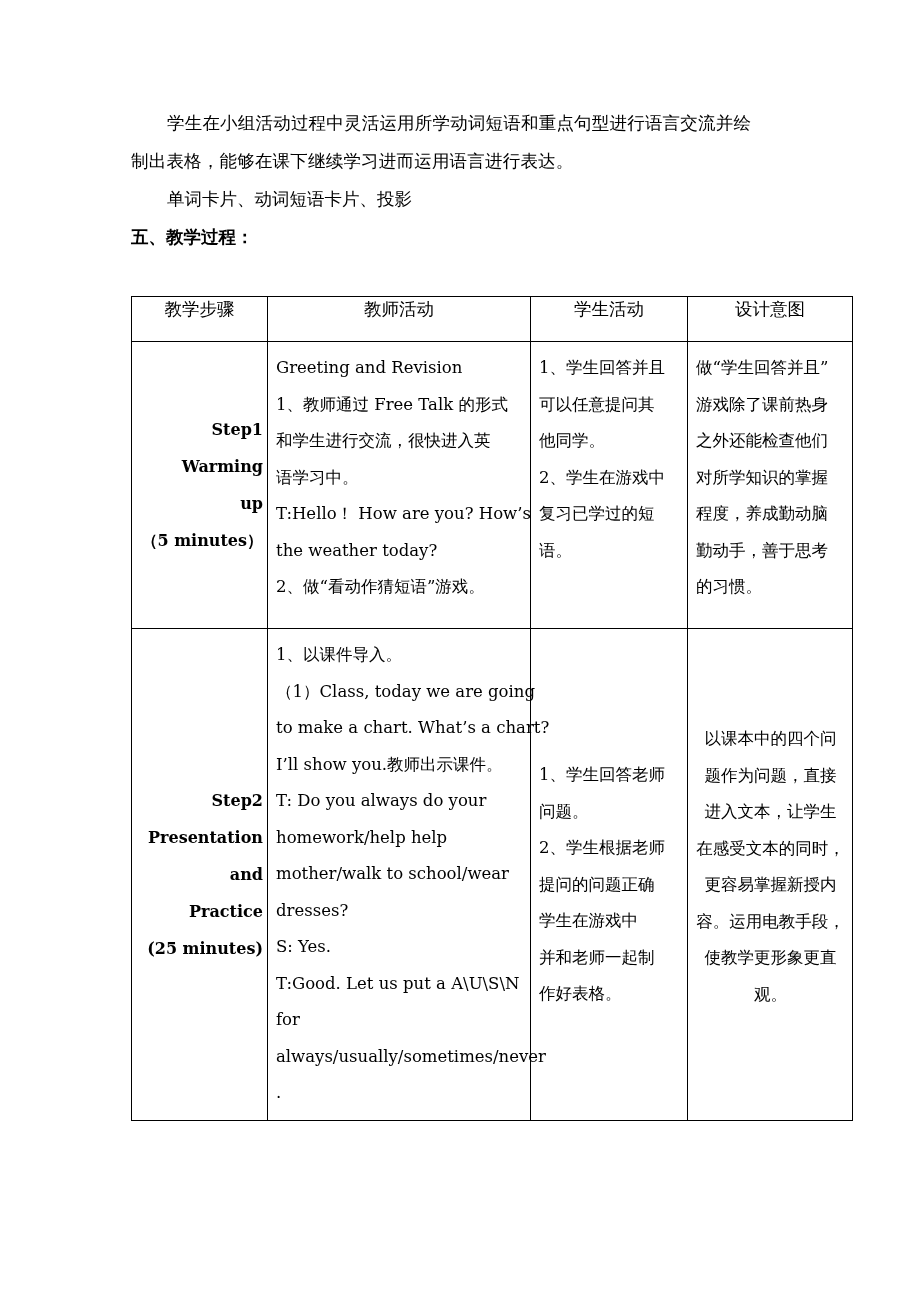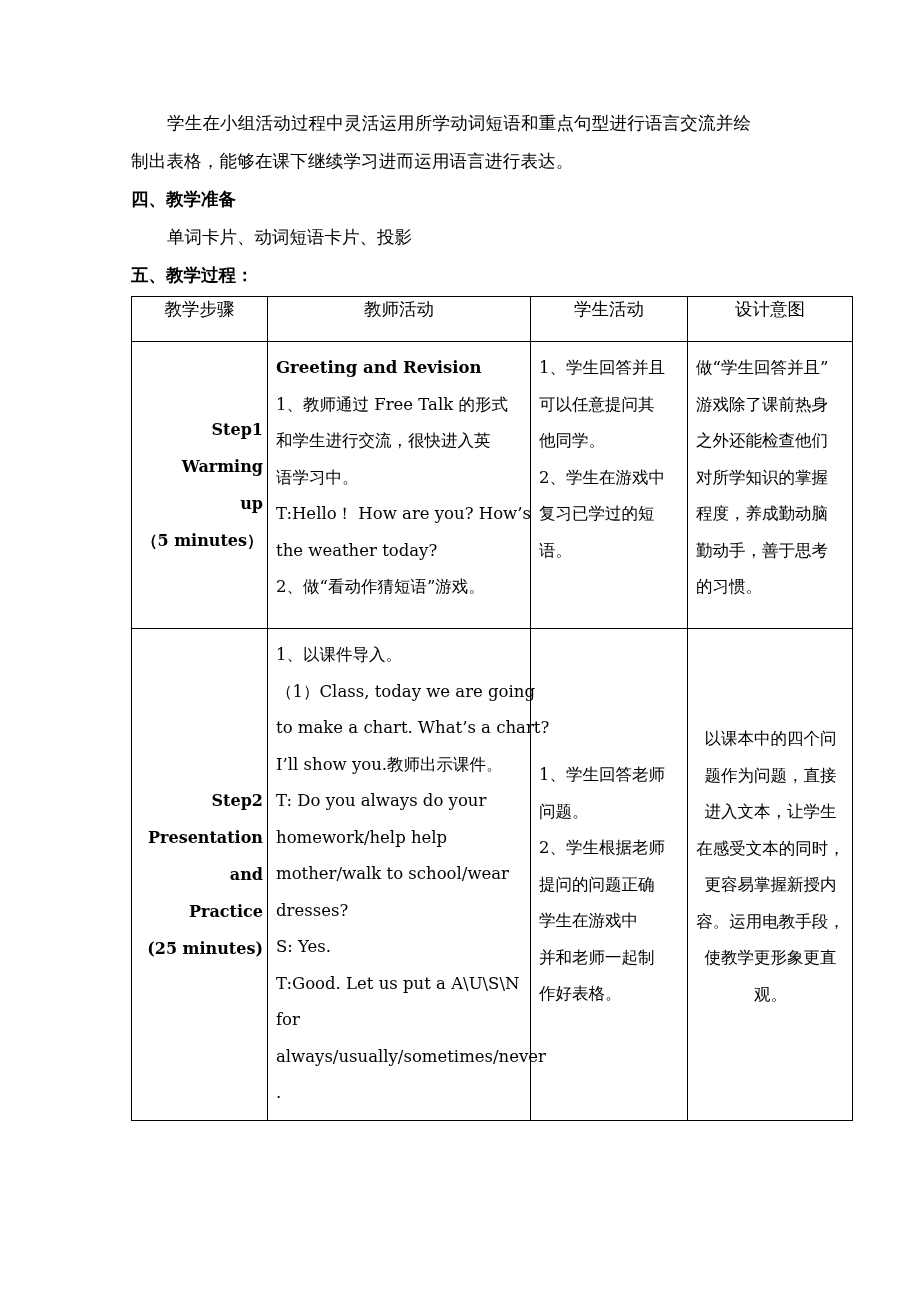--- a/index.html
+++ b/index.html
@@ -94,21 +94,21 @@
   }
   .lines {
     font-size: 16.5px;
     line-height: 36.5px;
   }
   .lines .ln {
     white-space: nowrap;
     overflow: visible;
   }
   .lines .ln.bold {
-    font-weight: bold;
+    font-weight: normal;
   }
   .lines-cn {
     font-size: 16.5px;
     line-height: 36.5px;
   }
   .lines-cn .ln { white-space: nowrap; }
 
   .row1 td { height: 286px; }
   .row2 td { height: 468px; }
 
@@ -116,21 +116,20 @@
   .step-stack .sl { display: block; }
 </style>
 </head>
 <body>
 
 <div class="page">
 
   <div class="body-block">
     <p class="para indent">学生在小组活动过程中灵活运用所学动词短语和重点句型进行语言交流并绘</p>
     <p class="para">制出表格，能够在课下继续学习进而运用语言进行表达。</p>
-    <p class="heading">四、教学准备</p>
     <p class="sub-line">单词卡片、动词短语卡片、投影</p>
     <p class="heading">五、教学过程：</p>
   </div>
 
   <table class="lesson-table">
     <colgroup>
       <col class="c-step">
         <col class="c-teach">
         <col class="c-stud">
         <col class="c-intent">

